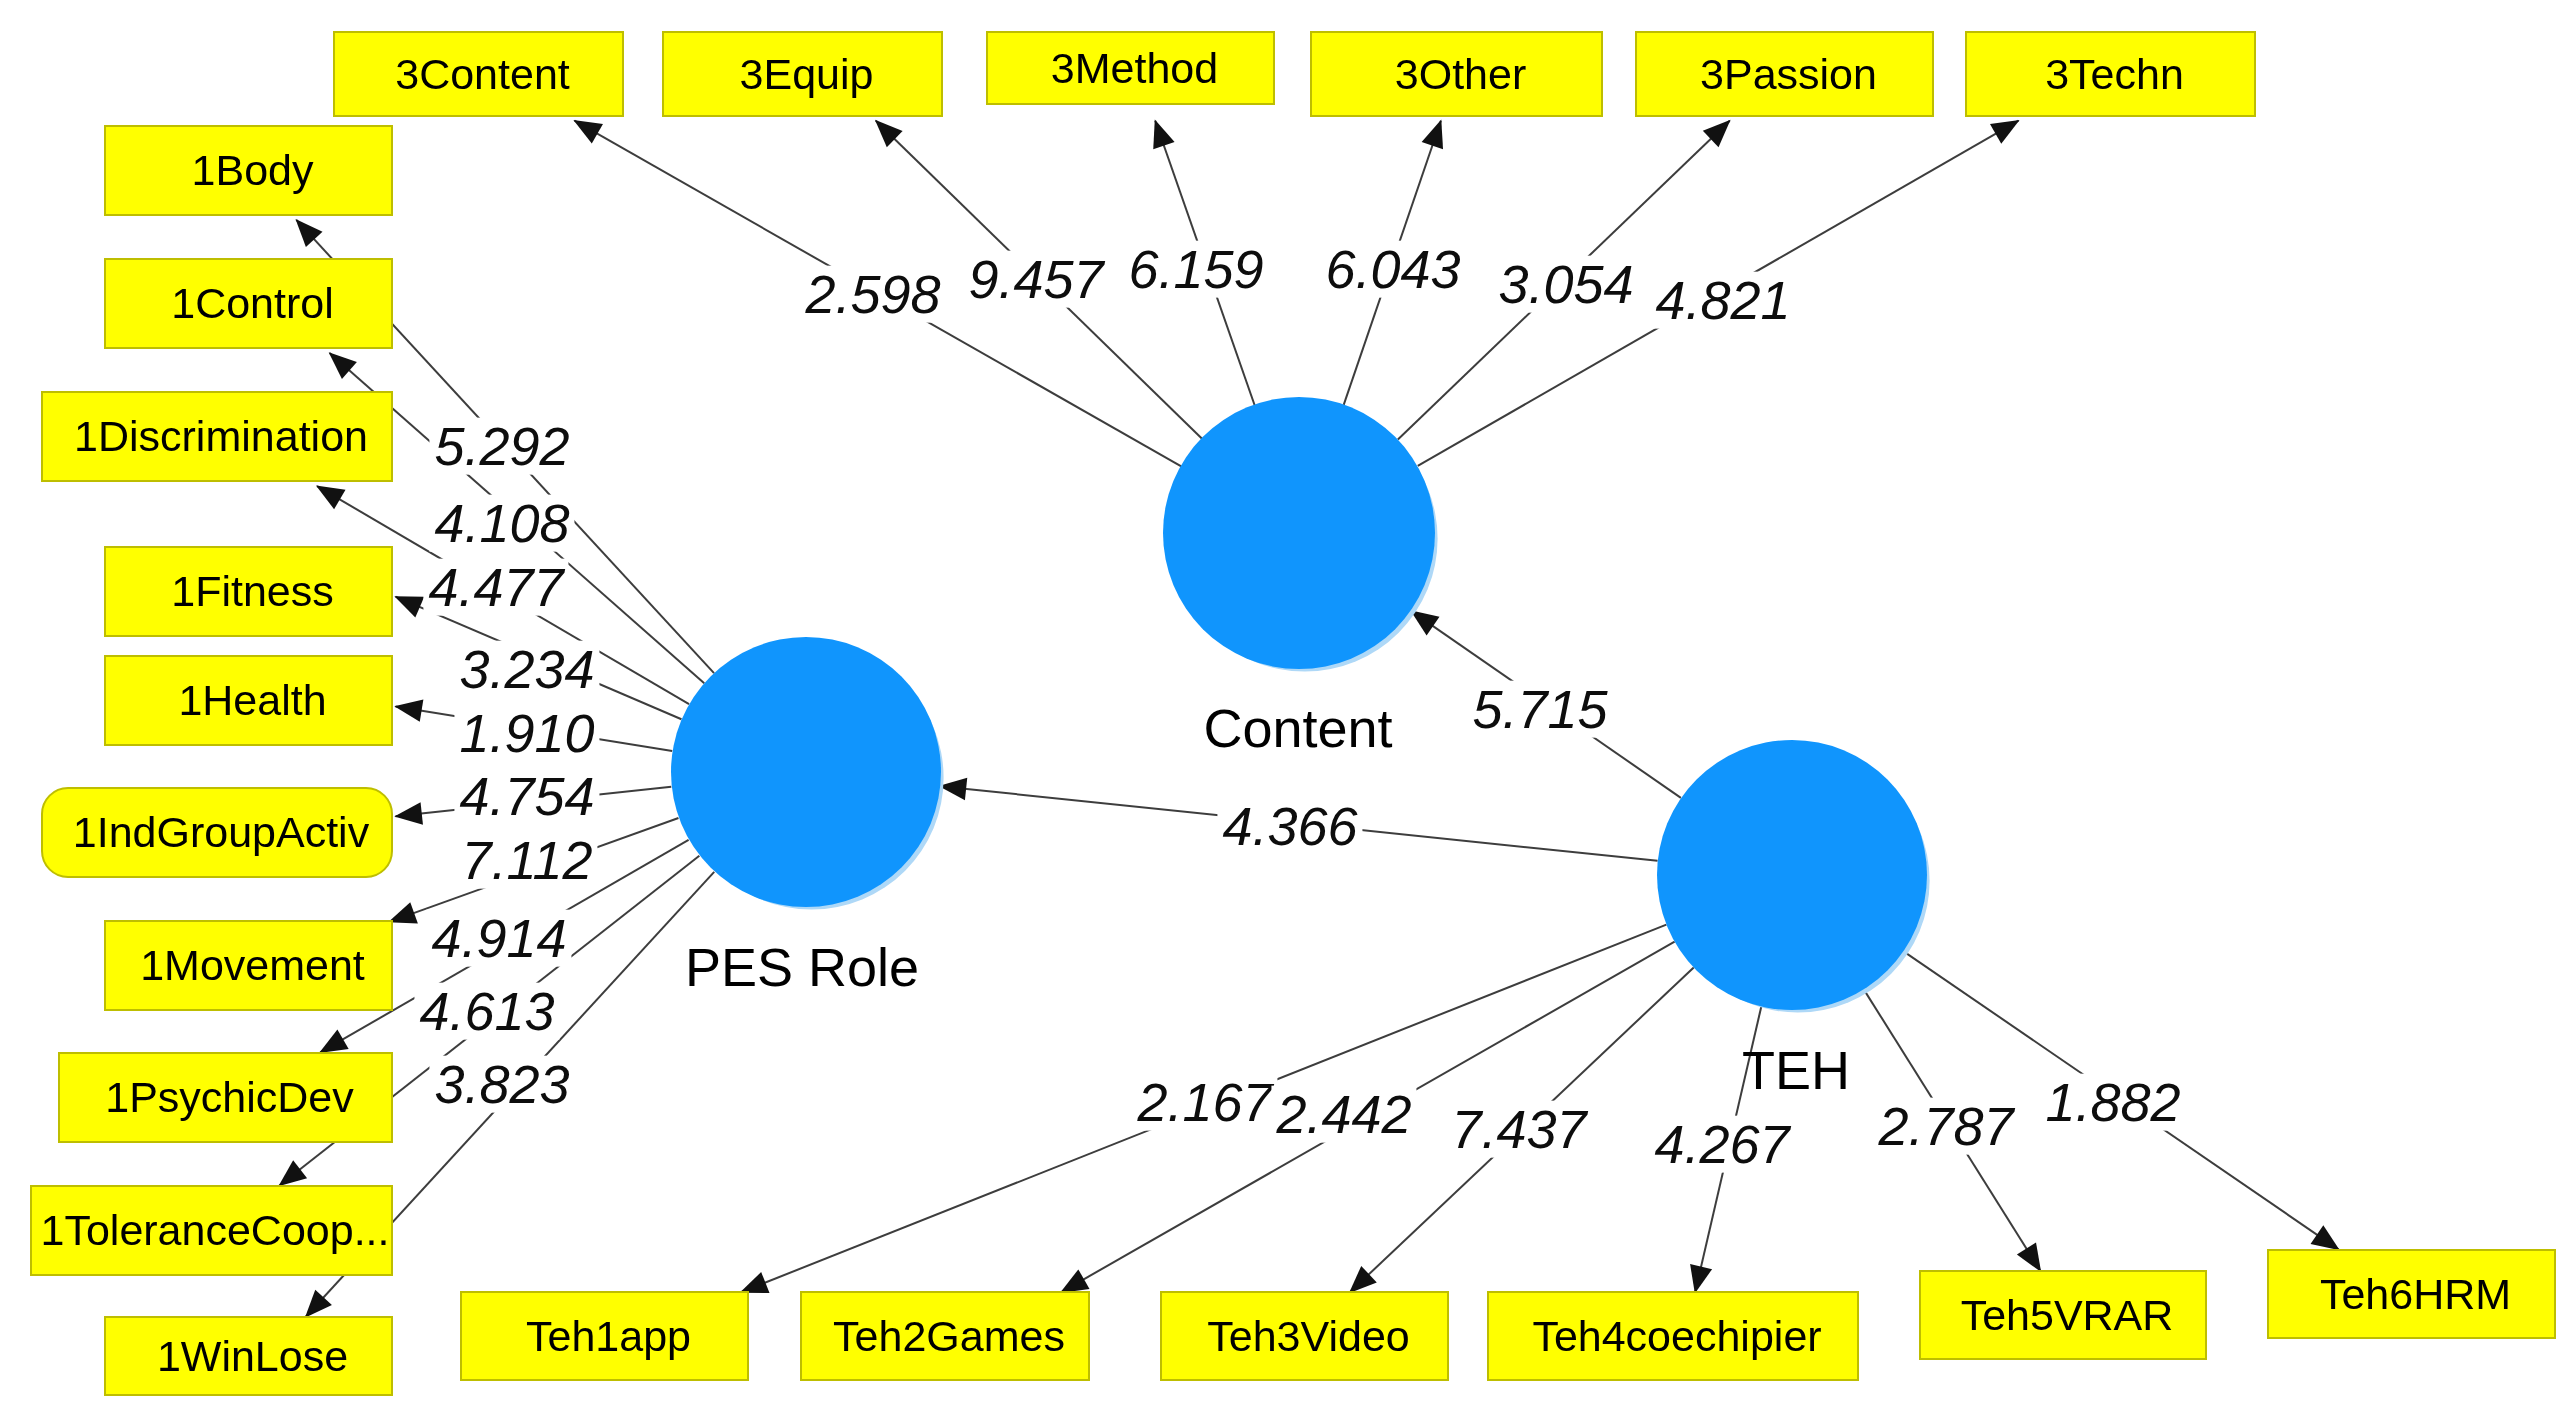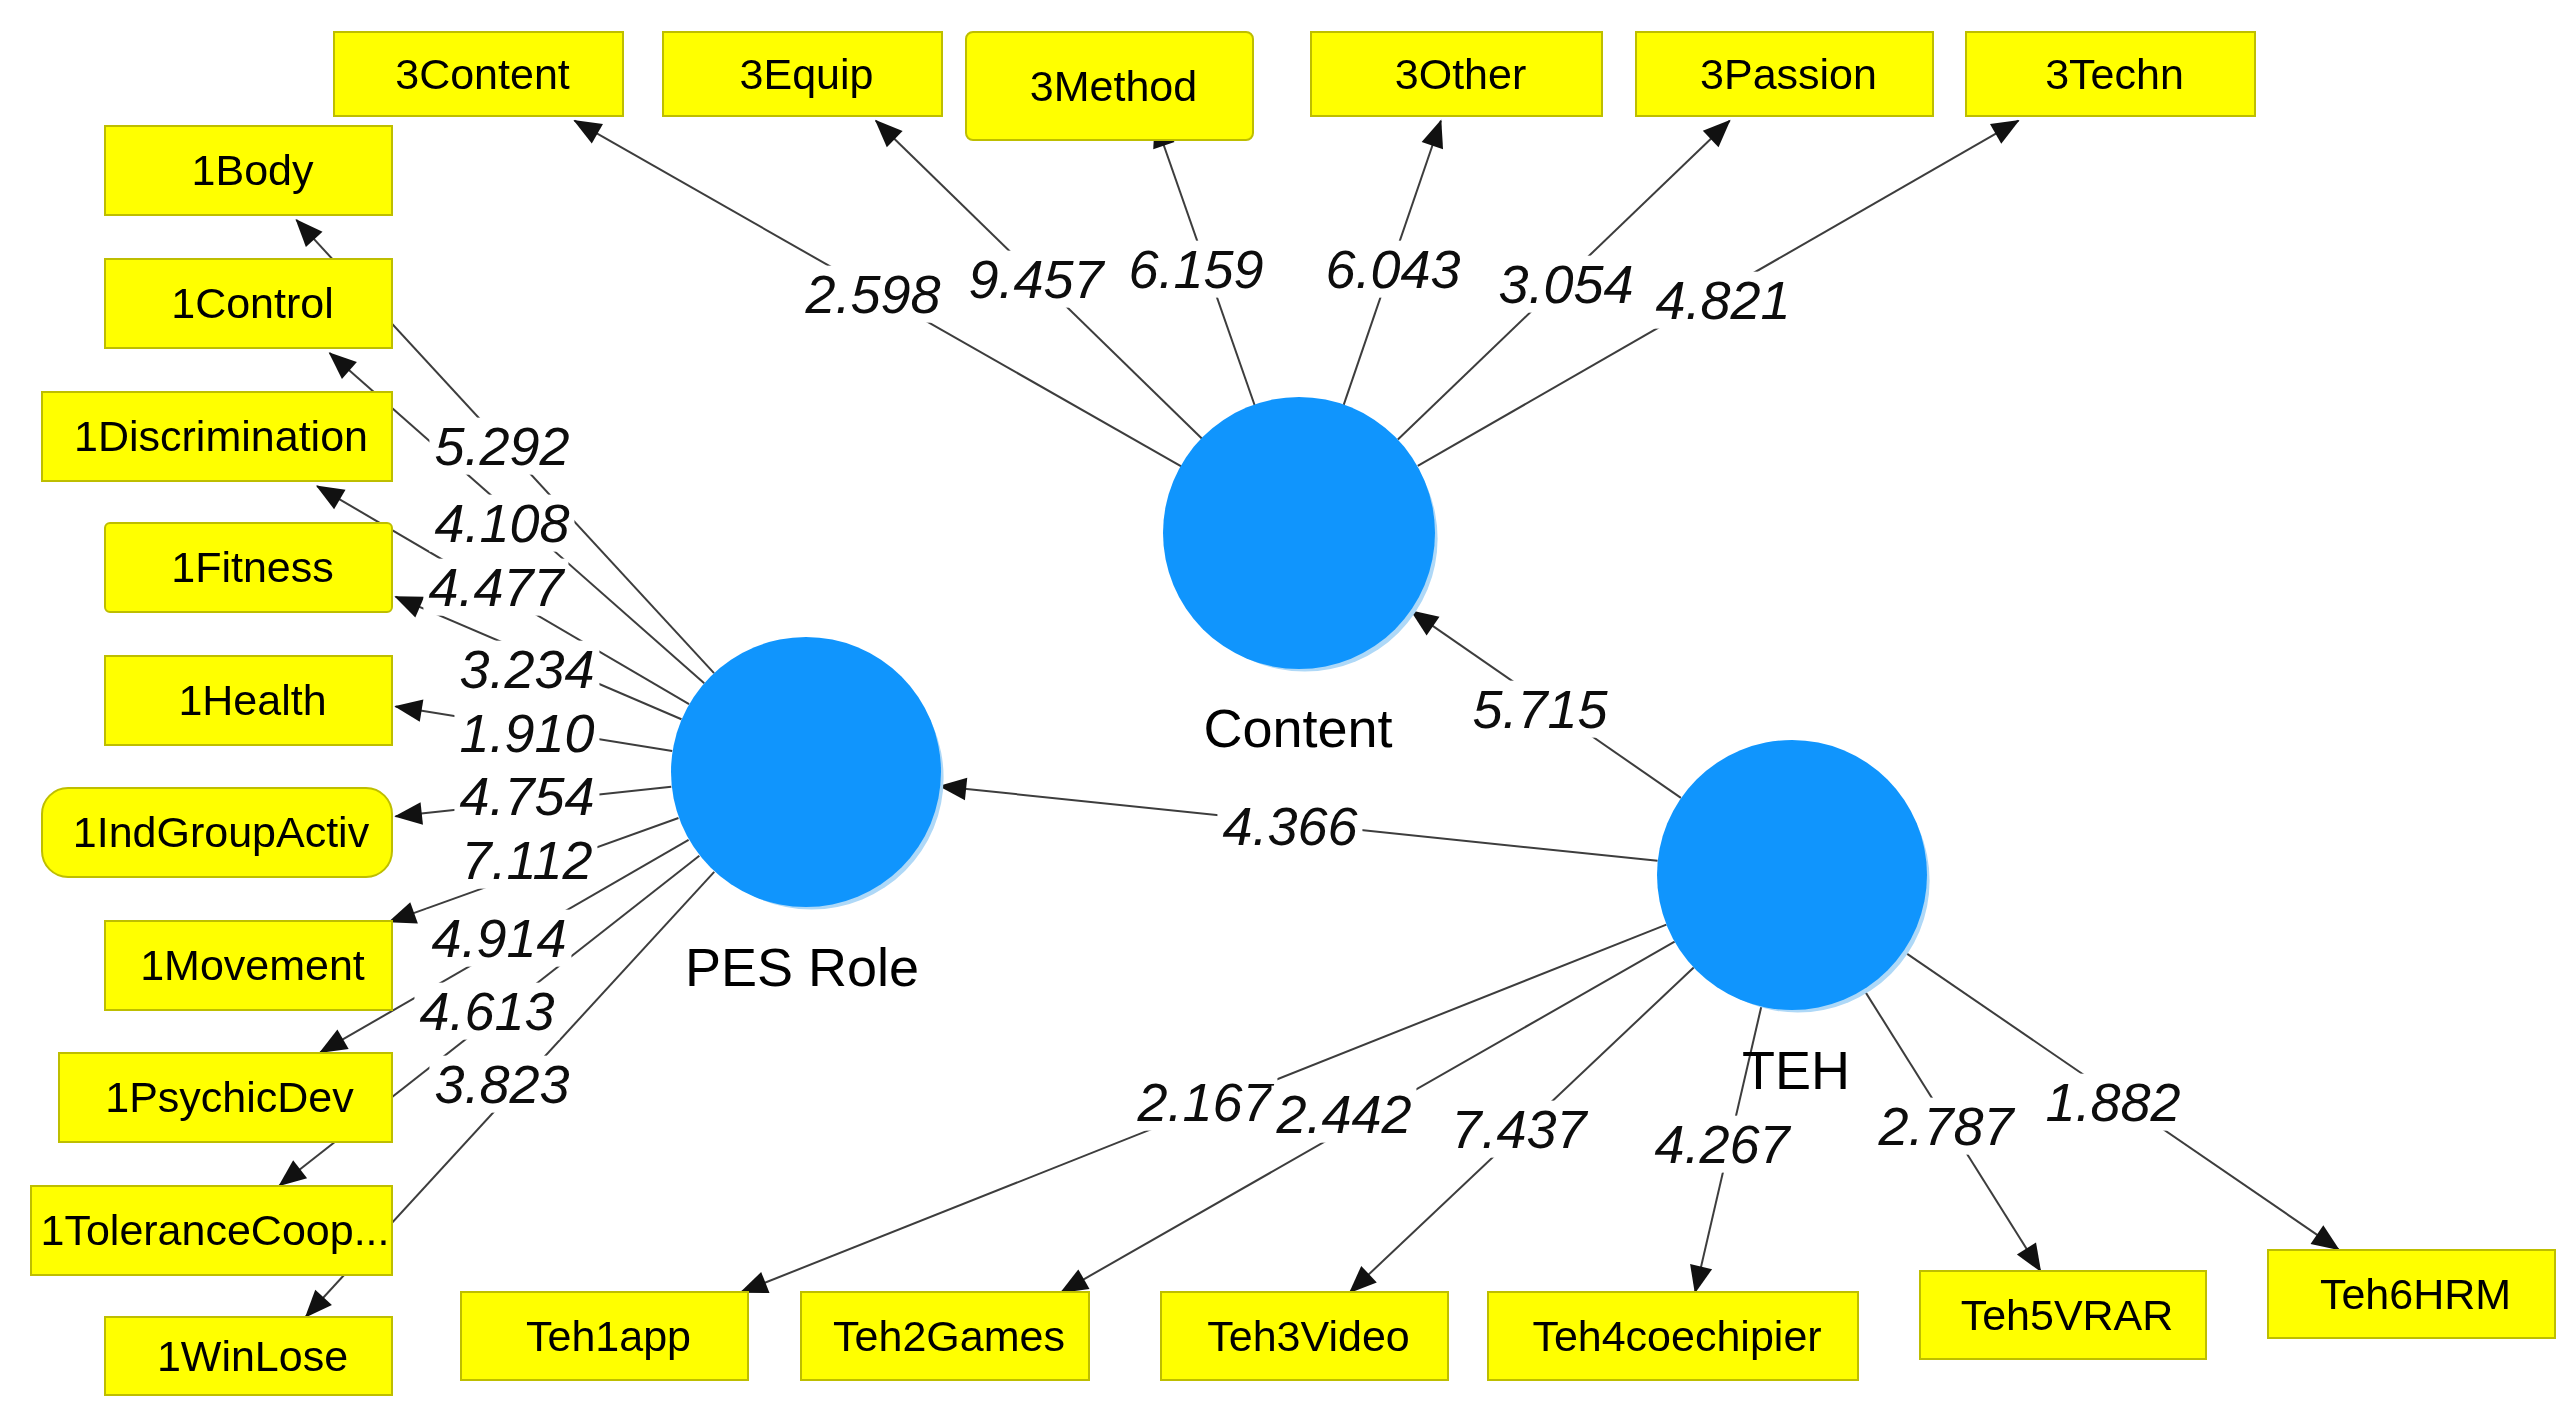--- a/index.html
+++ b/index.html
@@ -62,42 +62,42 @@
       <line x1="2805.494194941137" y1="1602.4568854814554" x2="2700" y2="2058" stroke="#3D3D3D" stroke-width="3.2" marker-end="url(#arrow)"></line>
       <line x1="2968.286821211683" y1="1575.108545920637" x2="3250" y2="2024" stroke="#3D3D3D" stroke-width="3.2" marker-end="url(#arrow)"></line>
       <line x1="3031.3411187650086" y1="1514.5529826667166" x2="3725" y2="1990" stroke="#3D3D3D" stroke-width="3.2" marker-end="url(#arrow)"></line>
     </svg>
 <div class="indicator" style="left: 333px; top: 31px; width: 291px; height: 86px;">
       <span>3Content</span>
     </div>
     <div class="indicator" style="left: 662px; top: 31px; width: 281px; height: 86px;">
       <span>3Equip</span>
     </div>
-    <div class="indicator" style="left: 965px; top: 31px; width: 289px; height: 110px; border-radius: 8px;">
+    <div class="indicator" style="left: 986px; top: 31px; width: 289px; height: 74px;">
       <span>3Method</span>
     </div>
     <div class="indicator" style="left: 1310px; top: 31px; width: 293px; height: 86px;">
       <span>3Other</span>
     </div>
     <div class="indicator" style="left: 1635px; top: 31px; width: 299px; height: 86px;">
       <span>3Passion</span>
     </div>
     <div class="indicator" style="left: 1965px; top: 31px; width: 291px; height: 86px;">
       <span>3Techn</span>
     </div>
     <div class="indicator" style="left: 104px; top: 125px; width: 289px; height: 91px;">
       <span>1Body</span>
     </div>
     <div class="indicator" style="left: 104px; top: 258px; width: 289px; height: 91px;">
       <span>1Control</span>
     </div>
     <div class="indicator" style="left: 41px; top: 391px; width: 352px; height: 91px;">
       <span>1Discrimination</span>
     </div>
-    <div class="indicator" style="left: 104px; top: 522px; width: 289px; height: 91px; border-radius: 6px;">
+    <div class="indicator" style="left: 104px; top: 546px; width: 289px; height: 91px;">
       <span>1Fitness</span>
     </div>
     <div class="indicator" style="left: 104px; top: 655px; width: 289px; height: 91px;">
       <span>1Health</span>
     </div>
     <div class="indicator" style="left: 41px; top: 787px; width: 352px; height: 91px; border-radius: 27px;">
       <span>1IndGroupActiv</span>
     </div>
     <div class="indicator" style="left: 104px; top: 920px; width: 289px; height: 91px;">
       <span>1Movement</span>

